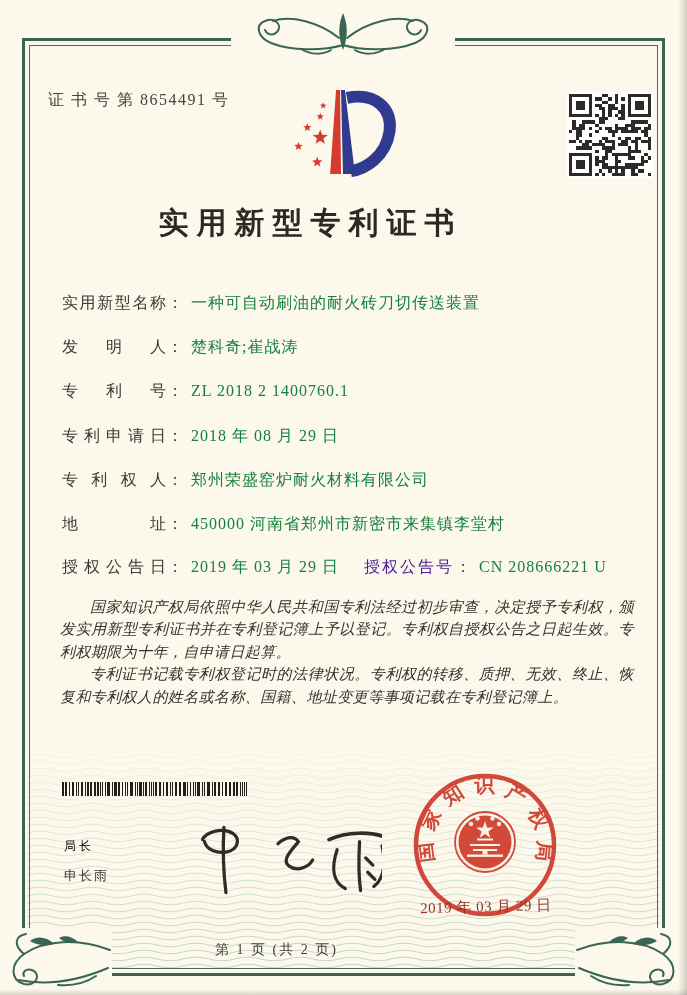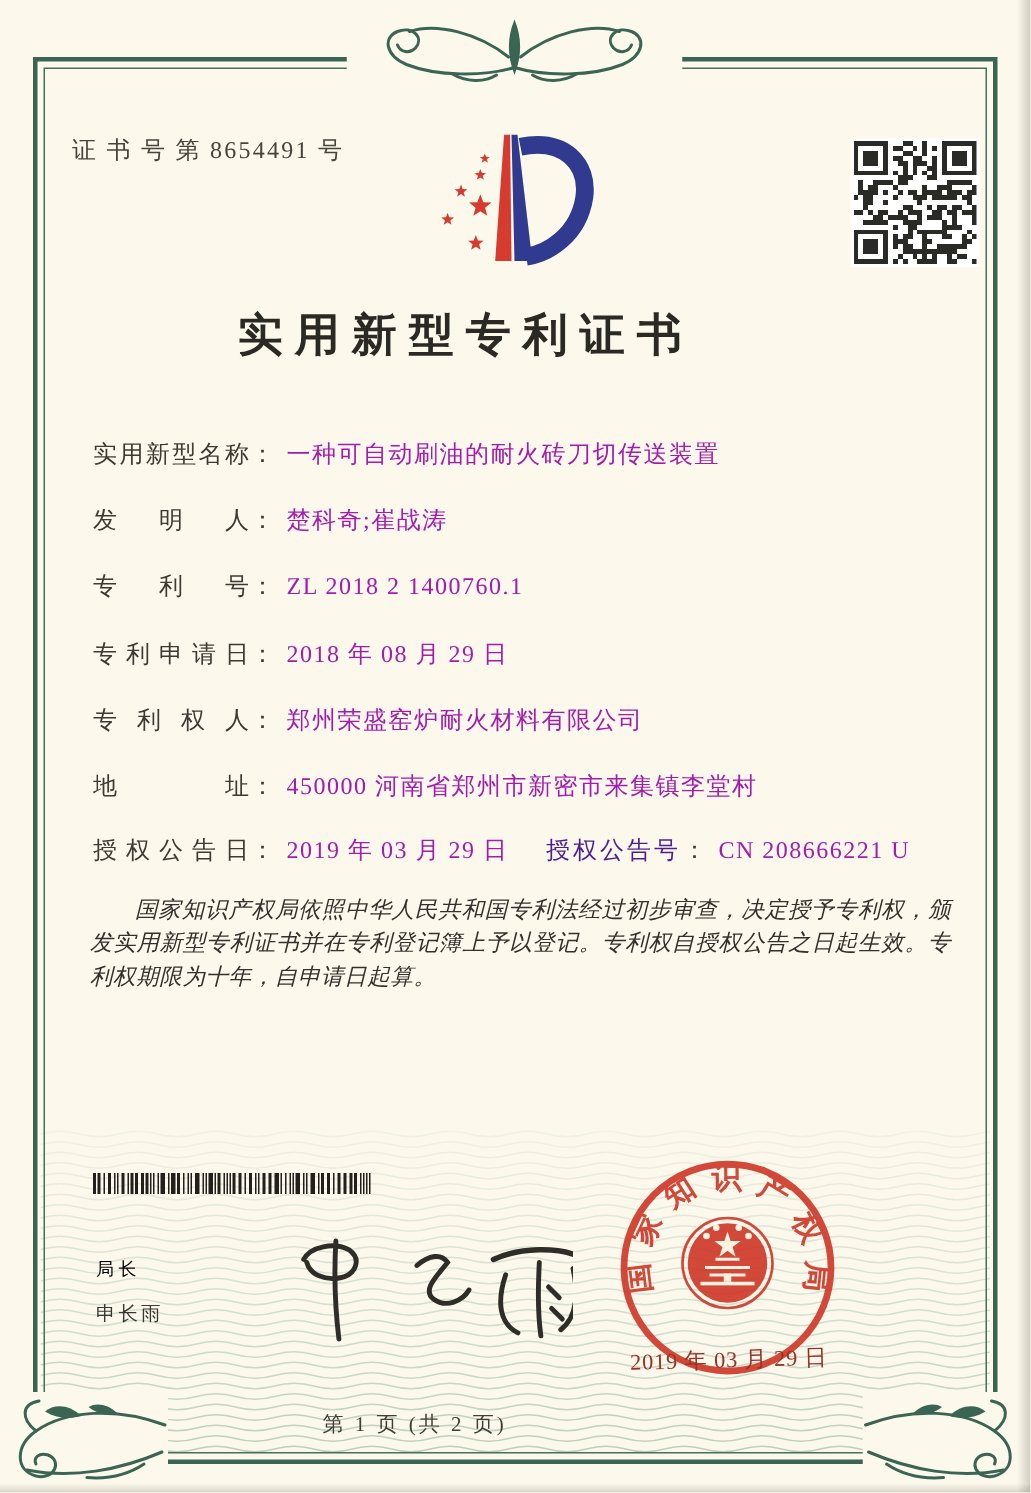--- a/index.html
+++ b/index.html
@@ -21,21 +21,21 @@
   .logo{position:absolute;left:285px;top:78px;width:115px;height:104px;}
   .qr{position:absolute;left:567px;top:92px;width:82px;height:82px;background:#fff;padding:2px;}
   .title{position:absolute;left:0;top:203px;width:100%;text-align:center;
          font-size:30px;font-weight:600;letter-spacing:8px;color:#2b2923;}
   
   .frow{position:absolute;left:62px;width:580px;font-size:16px;white-space:nowrap;}
   .r1{top:293px}.r2{top:337px}.r3{top:381px}.r4{top:426px}.r5{top:470px}.r6{top:514px}.r7{top:557px}
   .flabel{display:inline-block;width:104px;text-align:justify;text-align-last:justify;
           vertical-align:bottom;color:#3c3a33;}
   .fcolon{margin:0 8px 0 1px;color:#3c3a33;}
-  .fvalue{letter-spacing:1px;color:#a21caf;}
+  .fvalue{letter-spacing:1px;color:#15803d;}
   .grant{position:absolute;left:302px;top:0;}
   .grant .glabel{letter-spacing:2px;color:#4c1d95;}
   
   .body-text{position:absolute;left:60px;top:596px;width:574px;font-size:15px;
              line-height:22.4px;text-align:justify;color:#33312b;font-style:italic;}
   .body-text p{margin:0;text-indent:2em;letter-spacing:0.4px;}
   
   .barcode{position:absolute;left:62px;top:782px;width:190px;height:14px;}
   
   .signer-title{position:absolute;left:64px;top:838px;font-size:12px;letter-spacing:3px;color:#000000;}
@@ -392,20 +392,21 @@
     </div>
     <div class="frow r7">
       <span class="flabel">授权公告日</span><span class="fcolon">：</span><span class="fvalue">2019 年 03 月 29 日</span>
       <span class="grant">
         <span class="glabel">授权公告号</span><span class="fcolon">：</span><span class="fvalue">CN 208666221 U</span>
       </span>
     </div>
 
     <div class="body-text">
       <p>国家知识产权局依照中华人民共和国专利法经过初步审查，决定授予专利权，颁发实用新型专利证书并在专利登记簿上予以登记。专利权自授权公告之日起生效。专利权期限为十年，自申请日起算。</p>
+      <p>专利证书记载专利权登记时的法律状况。专利权的转移、质押、无效、终止、恢复和专利权人的姓名或名称、国籍、地址变更等事项记载在专利登记簿上。</p>
     </div>
 
     <svg class="barcode" id="barcode-svg" viewBox="0 0 190 14" preserveAspectRatio="none">
         <rect x="0" y="0" width="2" height="14" fill="#23201c"></rect>
         <rect x="3" y="0" width="2" height="14" fill="#23201c"></rect>
         <rect x="7" y="0" width="1" height="14" fill="#23201c"></rect>
         <rect x="10" y="0" width="2" height="14" fill="#23201c"></rect>
         <rect x="14" y="0" width="1" height="14" fill="#23201c"></rect>
         <rect x="16" y="0" width="1" height="14" fill="#23201c"></rect>
         <rect x="19" y="0" width="2" height="14" fill="#23201c"></rect>

